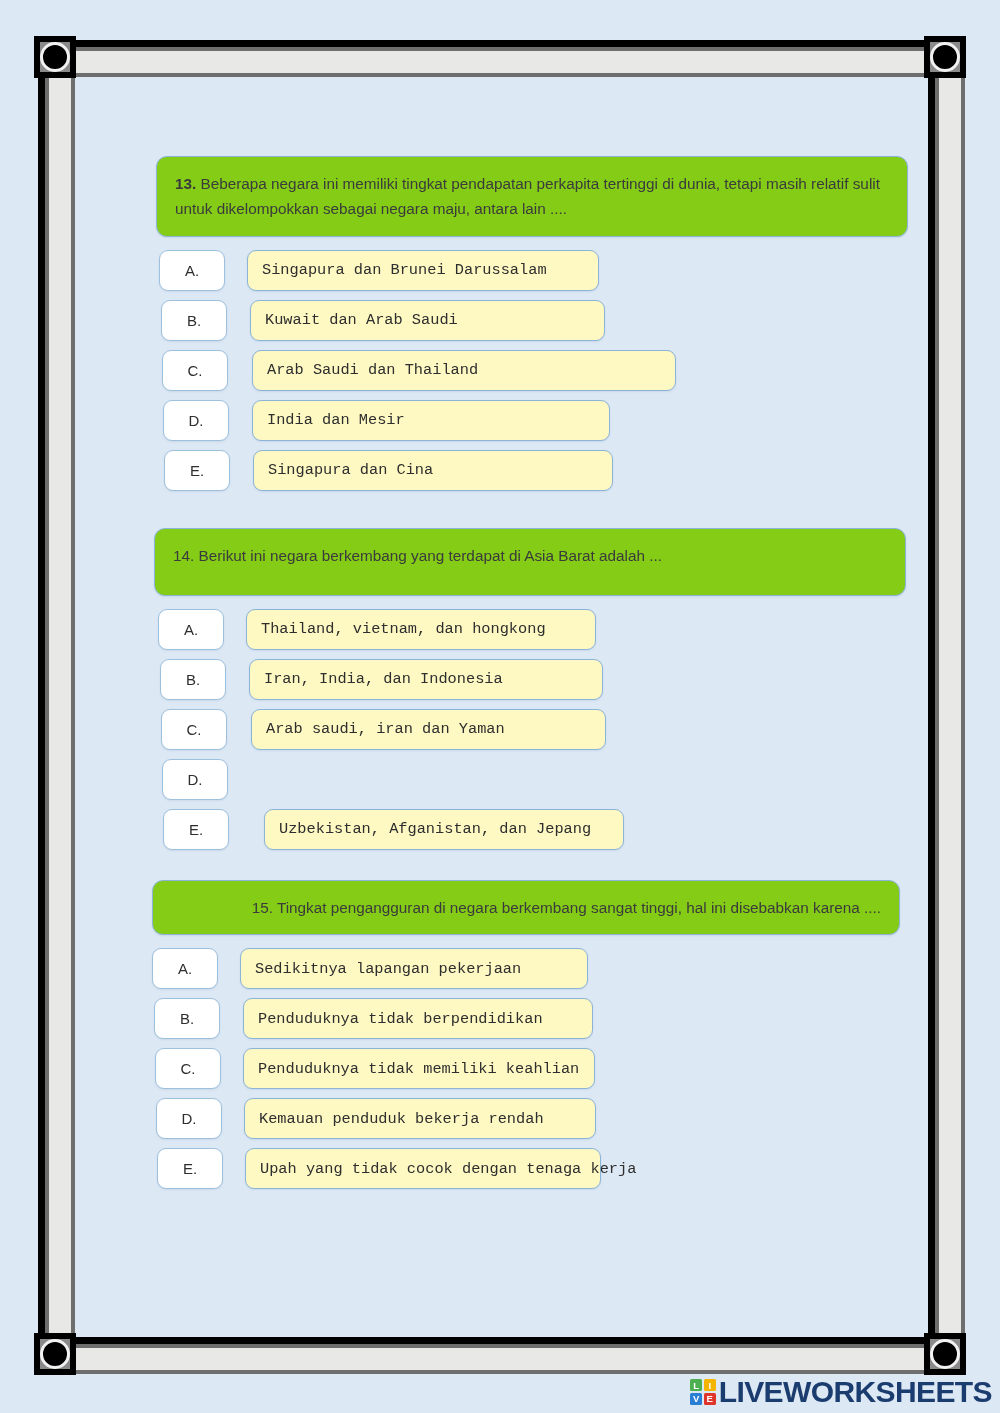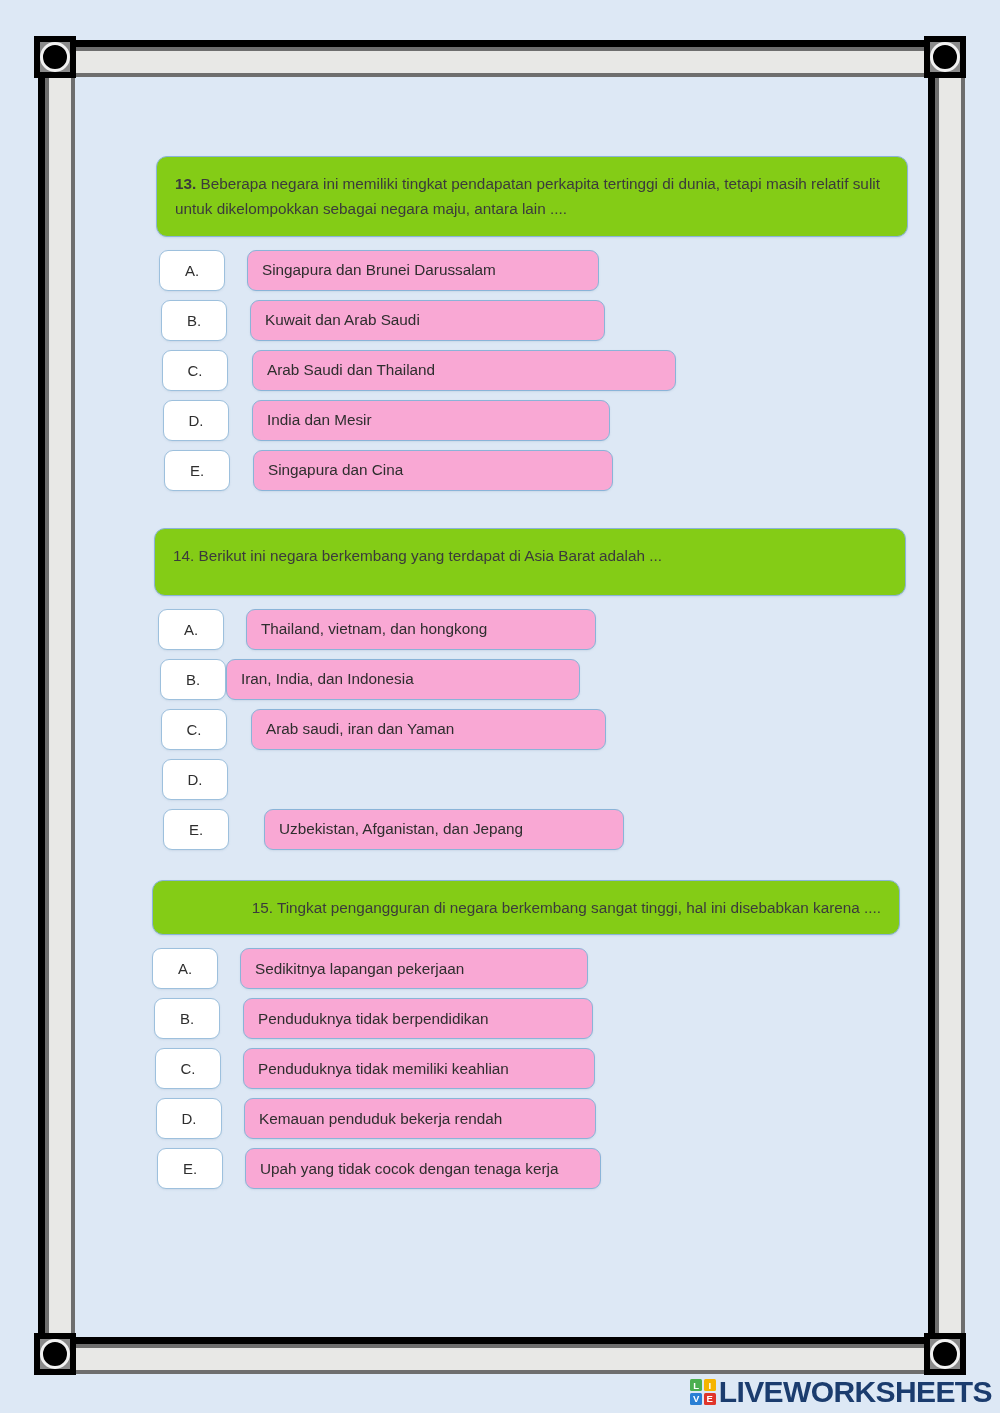--- a/index.html
+++ b/index.html
@@ -152,30 +152,31 @@
     display: flex;
     align-items: center;
     justify-content: center;
     font-size: 15px;
     color: #2e2e2e;
     box-shadow: 0 1px 2px rgba(110,140,170,0.16);
   }
 
   .opt-text {
     height: 41px;
-    background: #f9a8d4;
+    background: #fef9c3;
     border: 1.5px solid #8ab4d8;
     border-radius: 9px;
     display: flex;
     align-items: center;
     padding: 16px 14px;
     font-size: 15.3px;
     color: #2e2e2e;
     white-space: nowrap;
     box-shadow: 0 1px 2px rgba(110,140,170,0.16);
+    font-family: Liberation Mono, monospace;
   }
 
   
   .logo {
     position: absolute;
     right: 8px;
     bottom: 4px;
     display: flex;
     align-items: center;
     gap: 3px;
@@ -255,21 +256,21 @@
           <span>14.</span>
           <span>Berikut ini negara berkembang yang terdapat di Asia Barat adalah ...</span>
         </div>
         <div class="options" style="margin-left:4px;">
           <div class="option-row">
             <div class="opt-letter">A.</div>
             <div class="opt-text" style="width:350px; margin-left:22px;">Thailand, vietnam, dan hongkong</div>
           </div>
           <div class="option-row" style="margin-left:2px;">
             <div class="opt-letter">B.</div>
-            <div class="opt-text" style="width:354px; ">Iran, India, dan Indonesia</div>
+            <div class="opt-text" style="width:354px; margin-left:23px;">Iran, India, dan Indonesia</div>
           </div>
           <div class="option-row" style="margin-left:3px;">
             <div class="opt-letter">C.</div>
             <div class="opt-text" style="width:355px; margin-left:24px;">  Arab saudi, iran dan Yaman</div>
           </div>
           <div class="option-row" style="margin-left:4px;">
             <div class="opt-letter">D.</div>
           </div>
           <div class="option-row" style="margin-left:5px;">
             <div class="opt-letter">E.</div>

